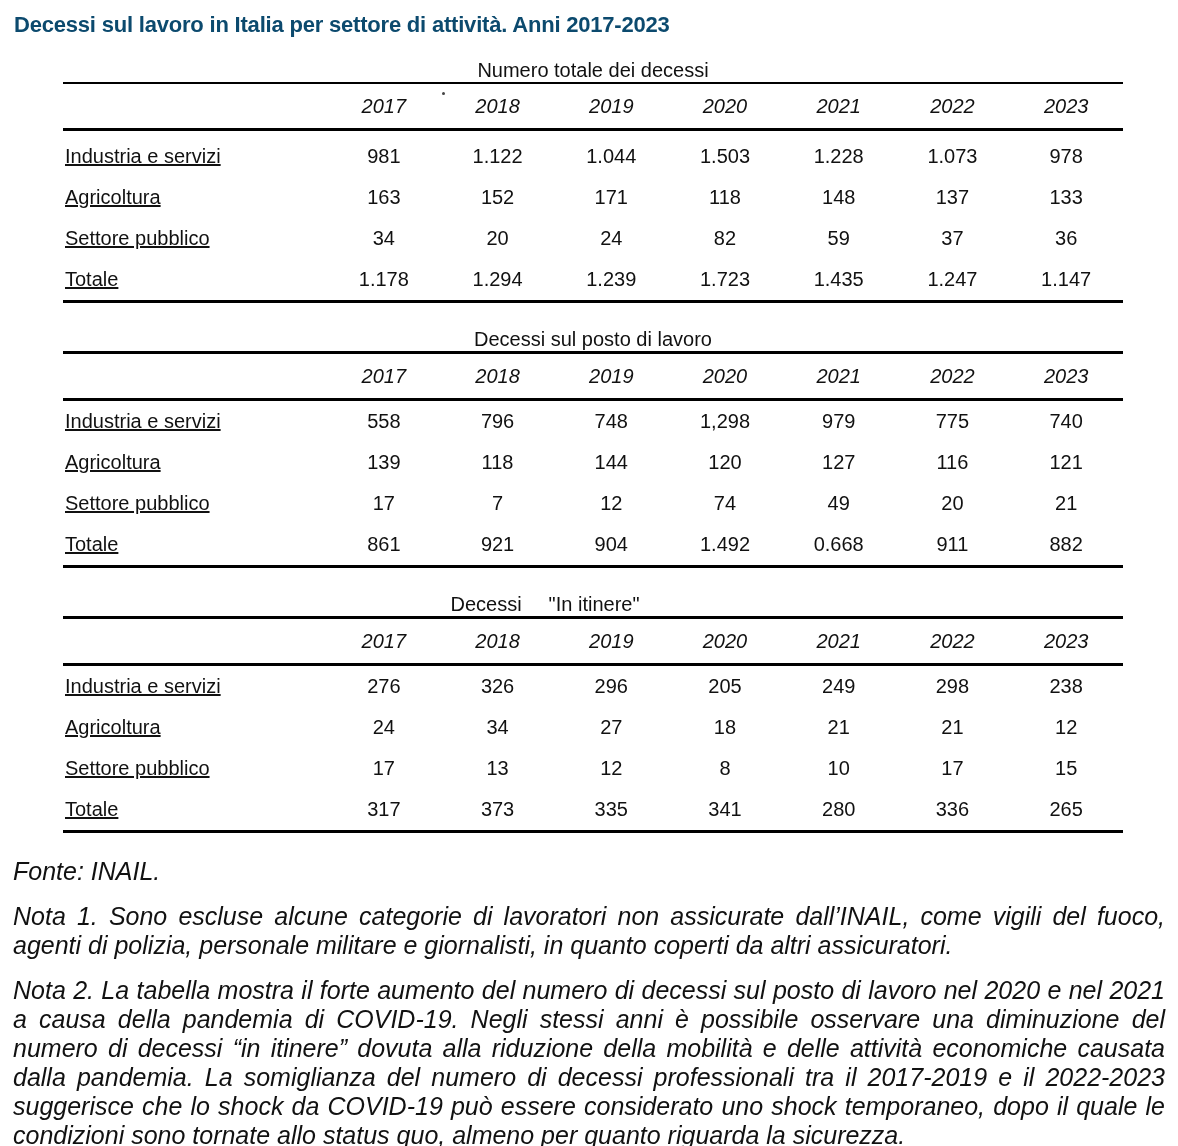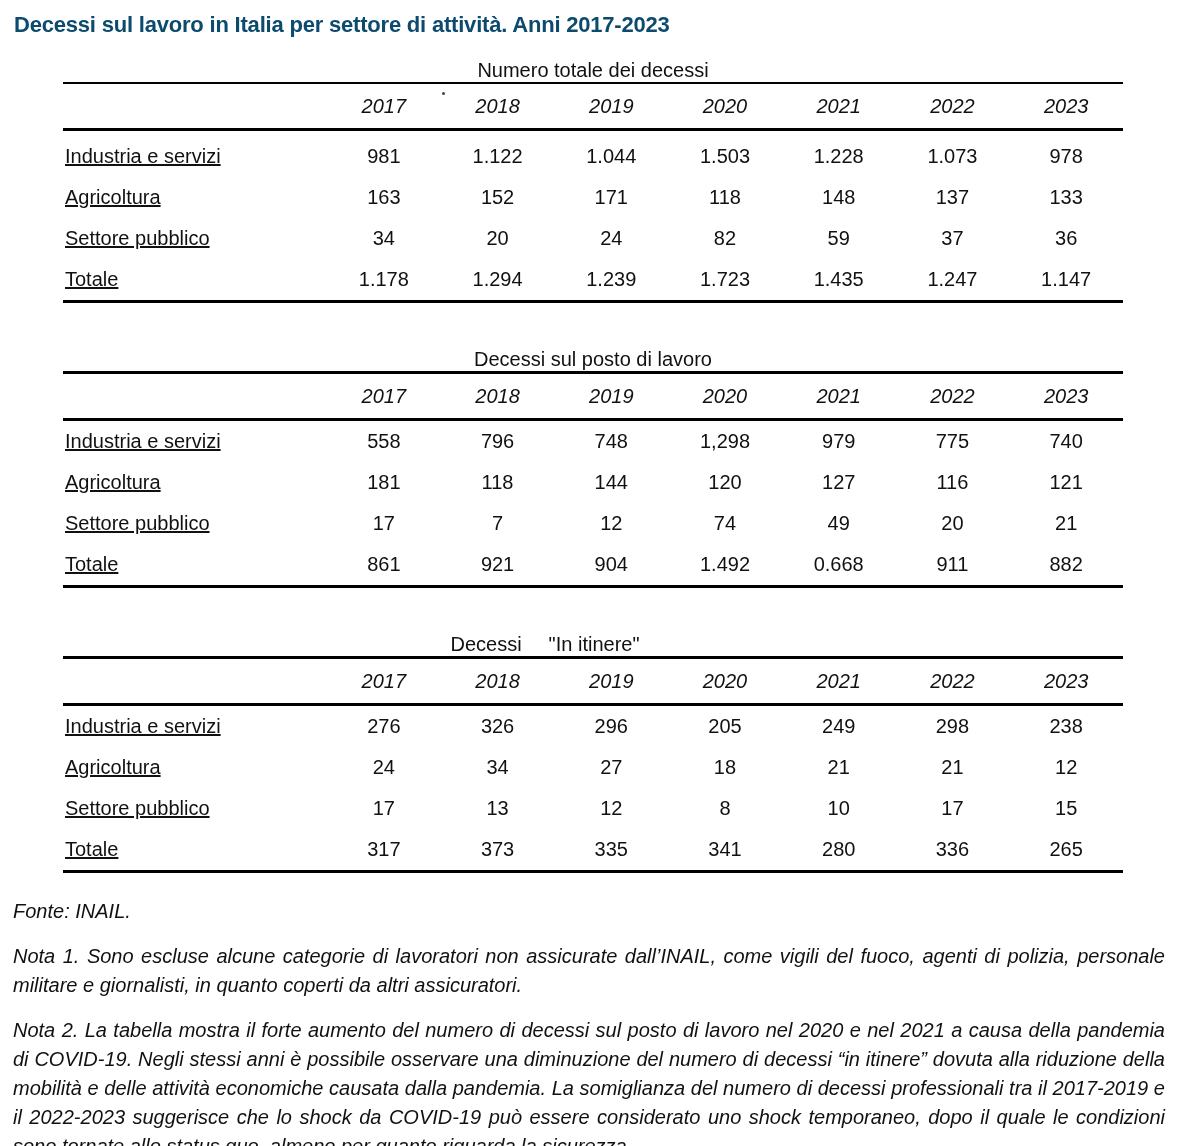--- a/index.html
+++ b/index.html
@@ -11,37 +11,37 @@
     overflow:hidden;
   }
   .title{
     margin:0;padding:10px 0 0 14px;
     font-size:22px;line-height:30px;font-weight:bold;
     letter-spacing:-0.2px;color:#0c4a6e;
   }
   .tbl{width:1060px;margin-left:63px;}
   .caption{
     text-align:center;font-size:20px;line-height:24px;height:24px;
-    margin-top:44px;white-space:nowrap;
+    margin-top:24px;white-space:nowrap;
   }
   .tbl.first .caption{margin-top:18px;}
   .cap-extra:not(:empty){margin-left:27px;}
   .cap-shift{position:relative;left:-48px;display:inline-block;}
   .rule{height:3px;background:#000;}
   .rule.thin{height:2px;}
   .grid{display:grid;grid-template-columns:264px repeat(7,1fr);align-items:center;font-style:italic;}
   .header{height:44px;}
   .yr{text-align:center;font-size:20px;}
   .body .row{display:grid;grid-template-columns:264px repeat(7,1fr);align-items:center;height:41px;}
   .tbl.first .body{padding-top:5px;}
   .lab{text-align:left;font-size:20px;padding-left:2px;white-space:nowrap;text-decoration:underline;}
   .val{text-align:center;font-size:20px;}
   .notes{margin:24px 13px 0 13px;width:1152px;}
   .note{
-    font-style:italic;font-size:20px;line-height:29px;
+    font-style:italic;font-size:25px;line-height:29px;
     text-align:justify;margin:0 0 16px 0;color:#111;
   }
   .note.source{text-align:left;}
   .stray-dot{
     position:absolute;left:442px;top:92px;
     width:3px;height:3px;border-radius:50%;background:#444;
   }
 </style>
 </head>
 <body>
@@ -135,21 +135,21 @@
           <div class="val">558</div>
           <div class="val">796</div>
           <div class="val">748</div>
           <div class="val">1,298</div>
           <div class="val">979</div>
           <div class="val">775</div>
           <div class="val">740</div>
         </div>
         <div class="row">
           <div class="lab">Agricoltura</div>
-          <div class="val">181</div>
+          <div class="val">139</div>
           <div class="val">118</div>
           <div class="val">144</div>
           <div class="val">120</div>
           <div class="val">127</div>
           <div class="val">116</div>
           <div class="val">121</div>
         </div>
         <div class="row">
           <div class="lab">Settore pubblico</div>
           <div class="val">17</div>

